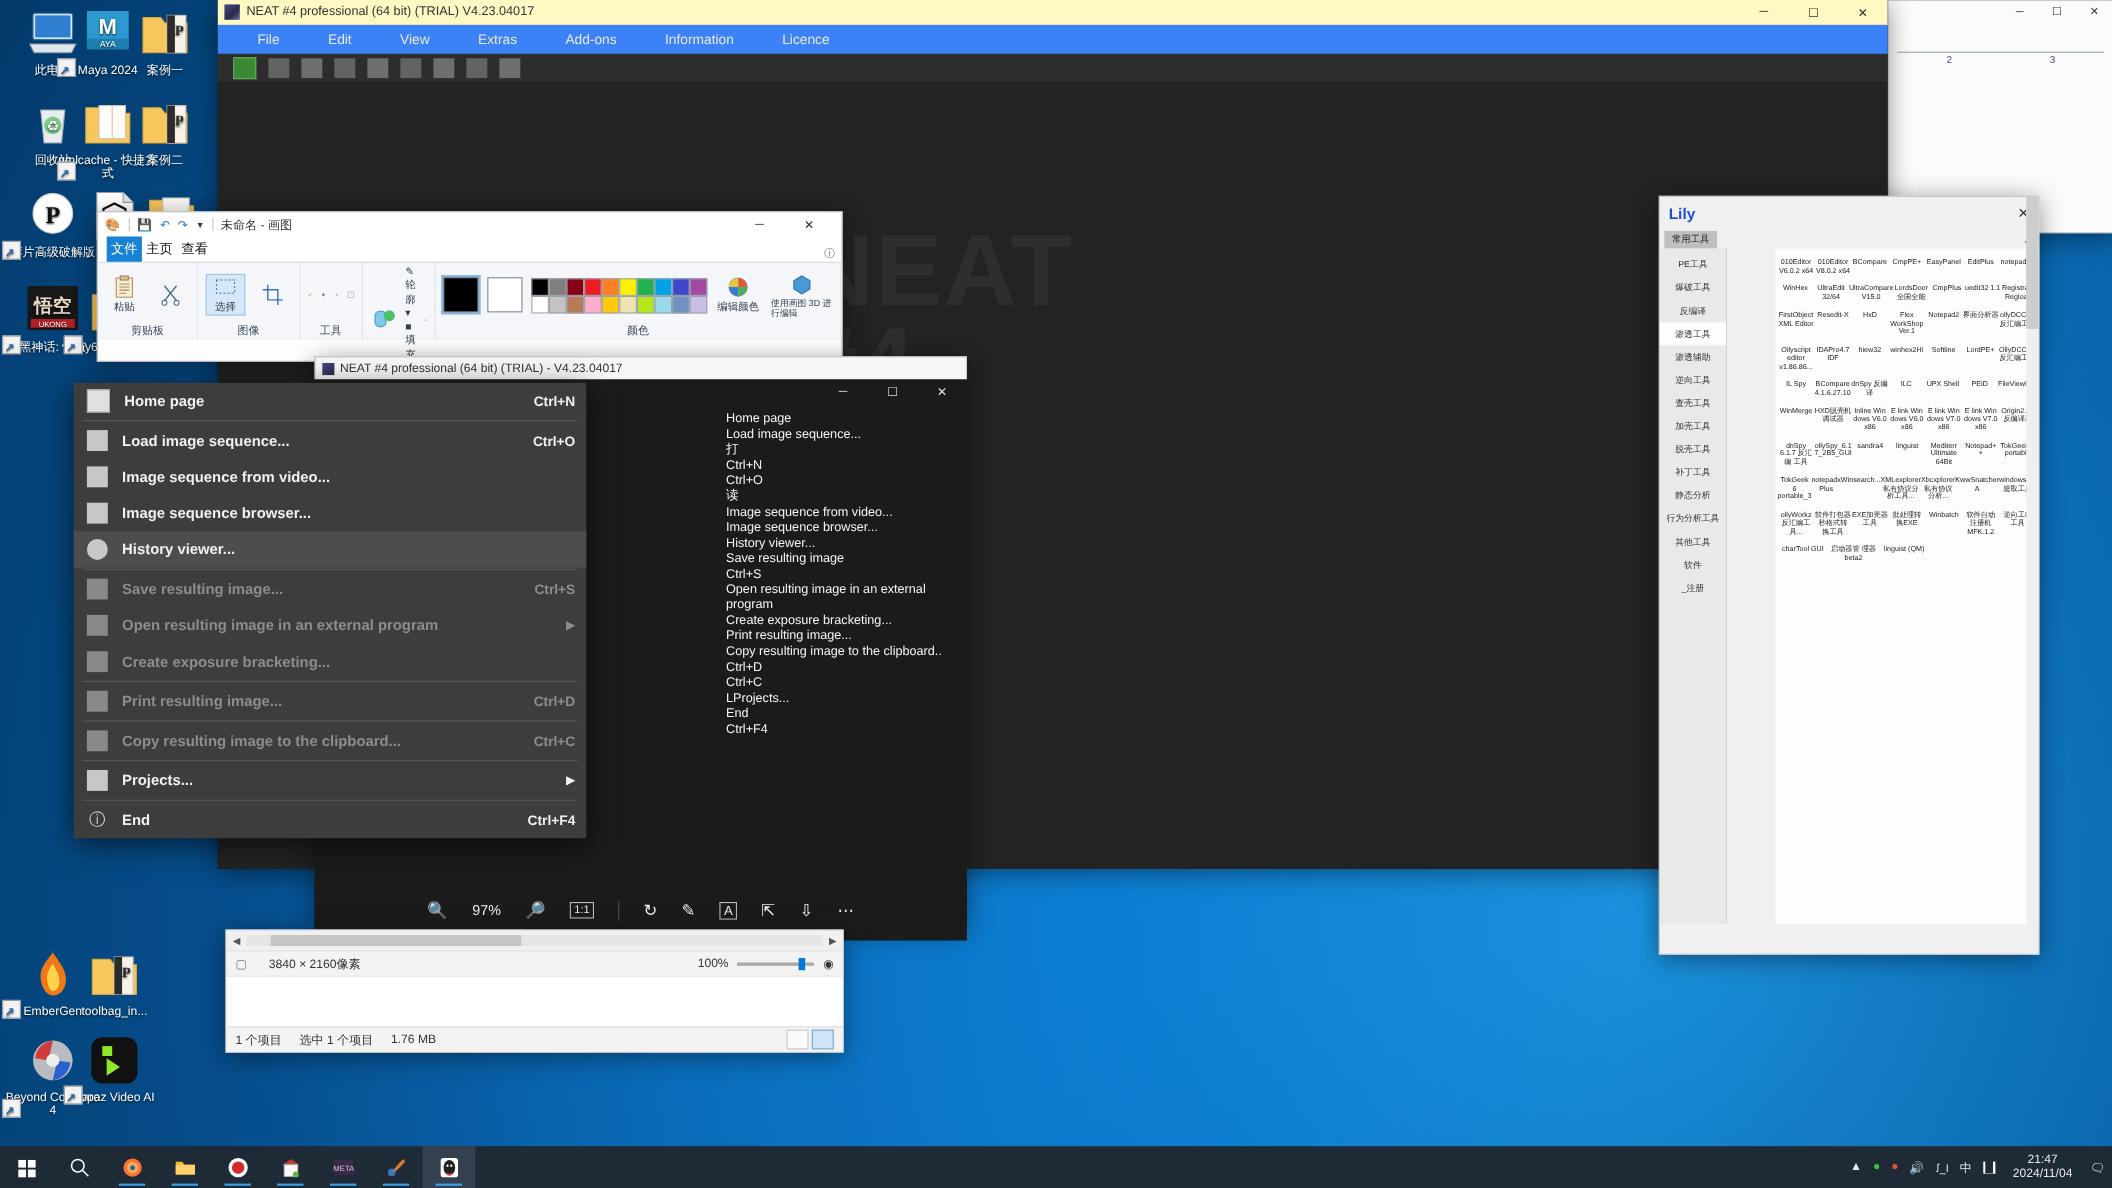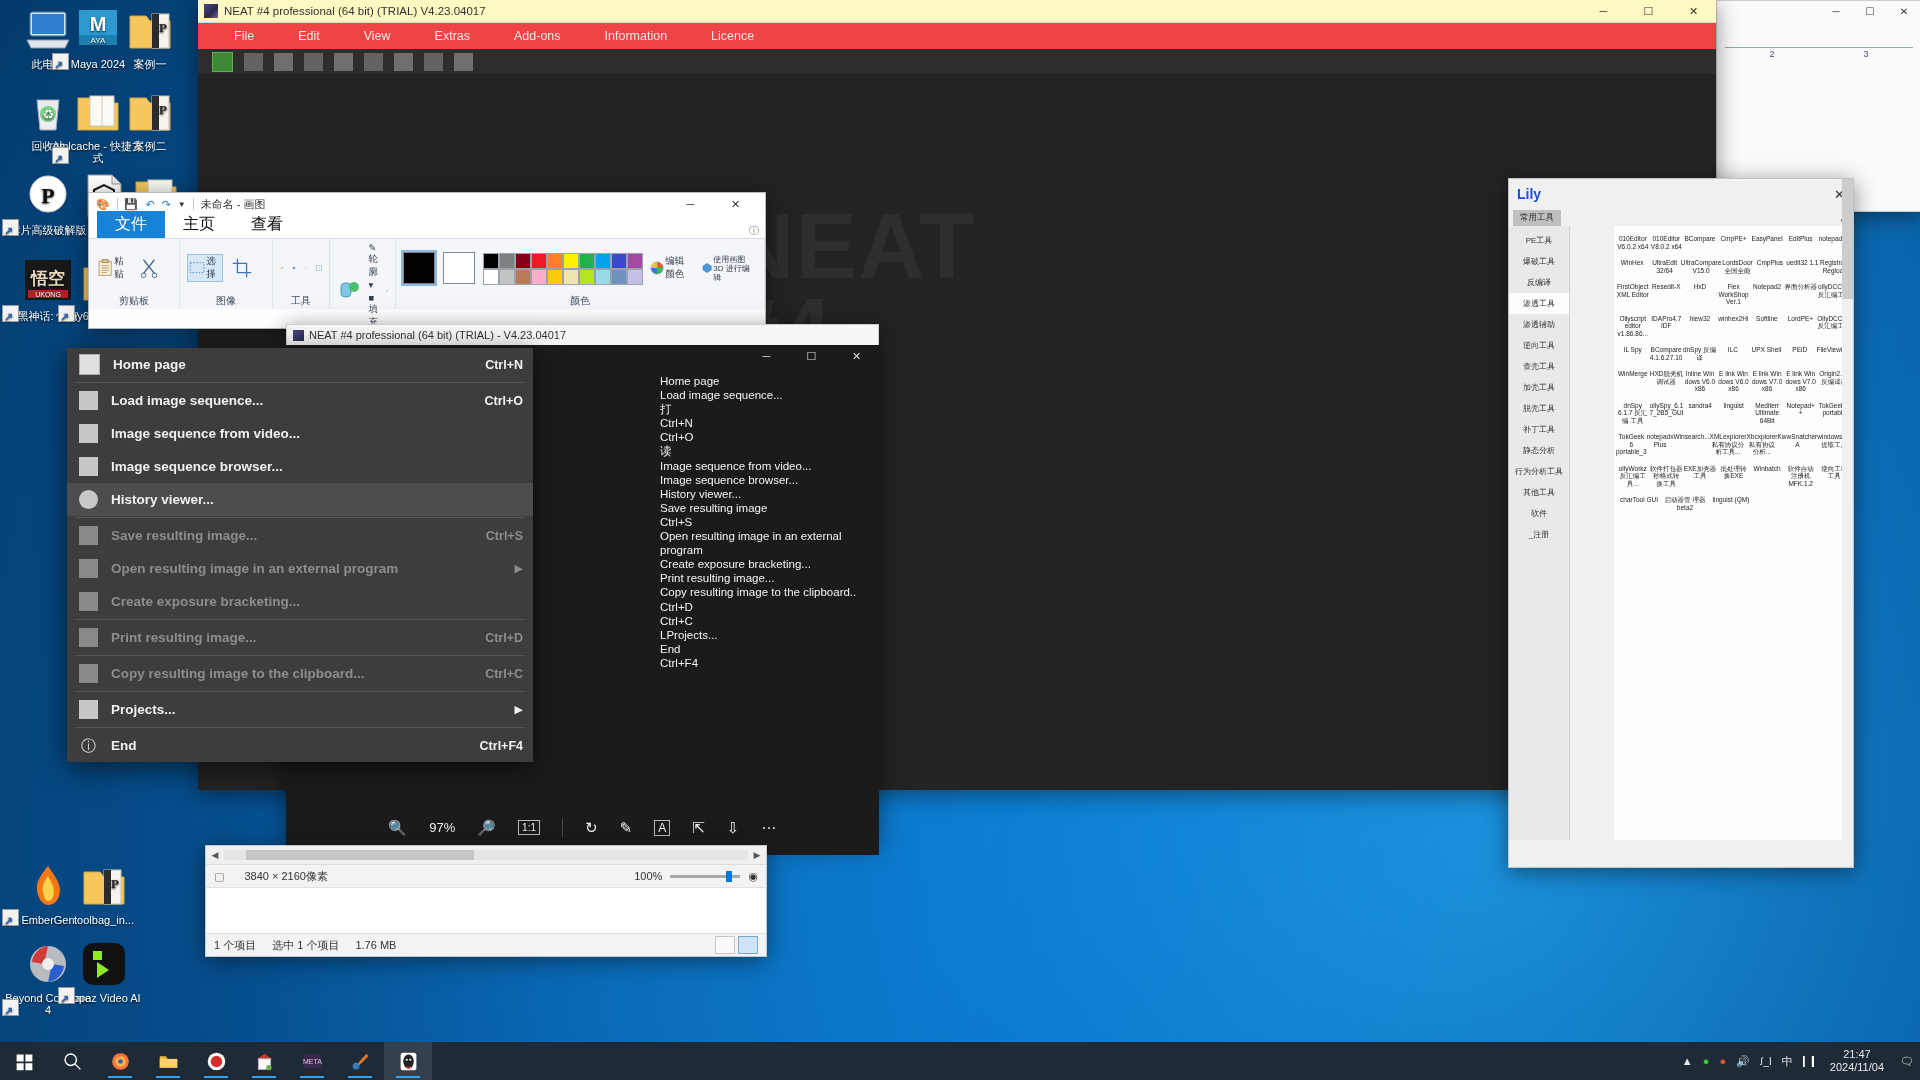--- a/index.html
+++ b/index.html
@@ -31,46 +31,46 @@
   .win{position:absolute;box-shadow:0 4px 22px rgba(0,0,0,.45);}
   
   #neat-win{left:198px;top:0;width:1518px;height:790px;background:#252525;}
   #neat-title{height:22px;background:#fef9c3;border-bottom:1px solid #d8d8d8;
      display:flex;align-items:center;padding-left:6px;font-size:11.5px;color:#333;}
   #neat-title .tico{width:14px;height:14px;margin-right:6px;
      background:linear-gradient(135deg,#4a4a8a,#2a2a4a 60%,#6a6aa0);}
   .wbtns{margin-left:auto;display:flex;height:22px;}
   .wbtn{width:45px;height:22px;display:flex;align-items:center;justify-content:center;
      font-size:11px;color:#333;}
-  #neat-menubar{height:26px;background:#ef4444;display:flex;align-items:center;
+  #neat-menubar{height:26px;background:#3b82f6;display:flex;align-items:center;
      padding-left:14px;gap:0px;}
   #neat-menubar .mi{color:#e8e8e8;font-size:12.5px;padding:4px 22px;}
   #neat-toolbar{height:26px;background:#2d2d2d;display:flex;align-items:center;padding-left:14px;gap:11px;}
   .tbi{width:19px;height:18px;opacity:.85;position:relative;}
   .tbi.green{background:#3e9b35;border:1px solid #6fc264;}
   .tbi.gray{background:#6d6d6d;}
   .tbi.gray2{background:#7b7b7b;}
   #neat-canvas{position:absolute;left:0;top:74px;right:0;bottom:0;background:#232323;overflow:hidden;}
   #watermark{position:absolute;left:530px;top:130px;color:#2e2e2e;font-size:92px;font-weight:bold;
      line-height:.92;letter-spacing:1px;}
   #watermark .sub{font-size:33px;font-weight:normal;letter-spacing:2px;}
   
   #paint-win{left:88px;top:192px;width:676px;height:135px;background:#fff;
      border:1px solid #b9b9b9;}
   #paint-qat{height:22px;display:flex;align-items:center;gap:7px;padding:0 7px;font-size:11px;color:#333;}
   #paint-qat .sep{width:1px;height:12px;background:#c4c4c4;}
   #paint-tabs{height:23px;display:flex;align-items:flex-end;padding-left:8px;}
-  .ptab{padding:3px 18px;font-size:16px;color:#111;}
+  .ptab{padding:3px 4px;font-size:12px;color:#111;}
   .ptab.active{background:#1882d6;color:#fff;}
   #paint-ribbon{height:70px;background:#f4f6f9;border-top:1px solid #d3dbe4;display:flex;}
   .rgrp{display:flex;flex-direction:column;justify-content:space-between;
      border-right:1px solid #dfe5ec;padding:3px 7px 1px;}
   .rgrp .rgbody{display:flex;align-items:center;gap:8px;flex:1;}
   .rgrp .rgname{text-align:center;font-size:10px;color:#3d4b5c;}
-  .rbtn{display:flex;flex-direction:row;align-items:center;font-size:9.5px;color:#33404f;width:34px;}
+  .rbtn{display:flex;flex-direction:column;align-items:center;font-size:9.5px;color:#33404f;width:34px;}
   .rbtn .ri{width:22px;height:22px;margin-bottom:1px;}
   .swatches{display:grid;grid-template-columns:repeat(10,14px);grid-auto-rows:14px;gap:2px;align-content:center;}
   .sw{width:14px;height:14px;border:1px solid #9aa3ad;}
   .bigsw{width:30px;height:30px;border:1px solid #7f8893;}
   
   #menu-pop{position:absolute;left:67px;top:348px;width:466px;background:#3d3d3d;
      box-shadow:0 6px 26px rgba(0,0,0,.6);font-size:13.5px;}
   .mrow{display:flex;align-items:center;height:33px;padding:0 10px 0 12px;color:#f0f0f0;}
   .mrow .mico{width:19px;height:19px;margin-right:13px;flex:none;opacity:.95;}
   .mrow .mlbl{font-weight:bold;}

